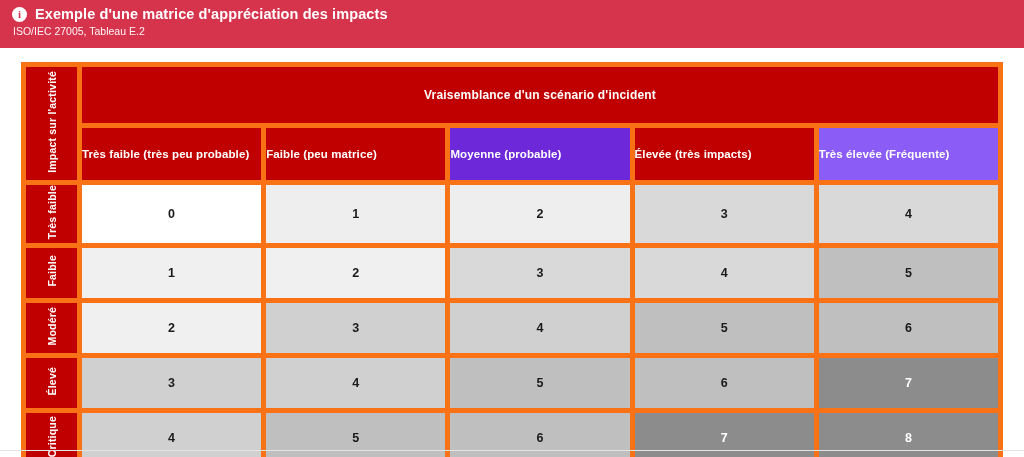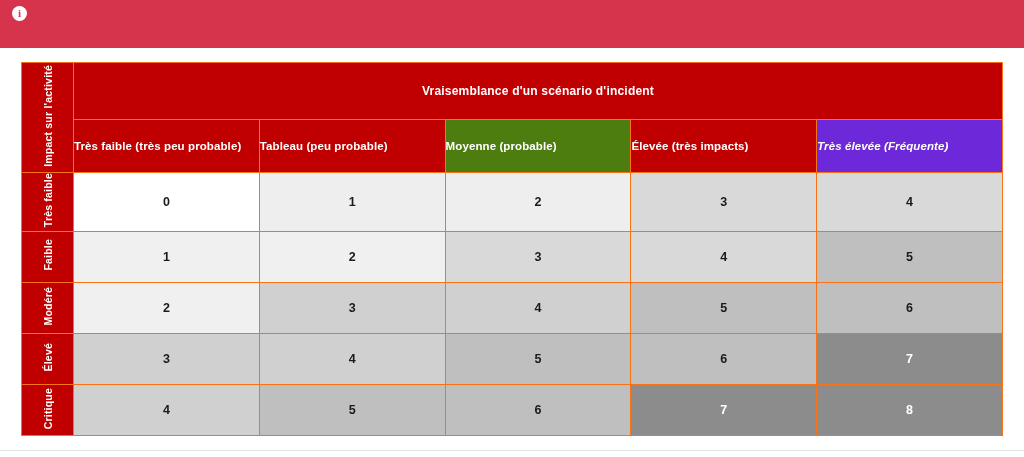--- a/index.html
+++ b/index.html
@@ -61,21 +61,21 @@
   
   .matrix {
     position: absolute;
     left: 21px;
     top: 62px;
     width: 982px;
     border-collapse: collapse;
     table-layout: fixed;
   }
   .matrix td, .matrix th {
-    border: 1px solid #f97316;
+    border: 5px solid #f97316;
     padding: 0;
     margin: 0;
   }
 
   .corner {
     width: 51px;
     background: #c00000;
     color: #ffffff;
     vertical-align: middle;
     text-align: center;
@@ -139,37 +139,39 @@
   }
 </style>
 </head>
 <body>
 
 <div id="page">
 
   <div class="banner" style="background: rgb(214, 51, 76);">
     <div class="banner-row">
       <span class="info-icon" style="color: rgb(214, 51, 76);">i</span>
+      <span class="banner-title">Exemple d'une matrice d'appréciation des impacts</span>
     </div>
+    <div class="banner-sub">ISO/IEC 27005, Tableau E.2</div>
   </div>
 
   <table class="matrix">
     <tbody>
         <tr>
       <td class="corner" rowspan="2" style="background: rgb(192, 0, 0);">
         <span class="vert-label">Impact sur l'activité</span>
       </td>
       <td class="top-title" colspan="5" style="background: rgb(192, 0, 0);">Vraisemblance d'un scénario d'incident</td>
     </tr>
     <tr>
       <td class="col-head" style="background: rgb(192, 0, 0);">Très faible (très peu probable)</td>
-      <td class="col-head" style="background: rgb(192, 0, 0);">Tableau (peu probable)</td>
-      <td class="col-head" style="background: #4d7c0f;">Moyenne (probable)</td>
+      <td class="col-head" style="background: rgb(192, 0, 0);">Faible (peu matrice)</td>
+      <td class="col-head" style="background: #6d28d9;">Moyenne (probable)</td>
       <td class="col-head" style="background: rgb(192, 0, 0);">Élevée (très impacts)</td>
-      <td class="col-head" style="background: #6d28d9; font-style: italic;">Très élevée (Fréquente)</td>
+      <td class="col-head" style="background: #8b5cf6;">Très élevée (Fréquente)</td>
     </tr>
 
     <tr>
       <td class="row-head" style="background: rgb(192, 0, 0);">
         <span class="vert-label">Très faible</span>
       </td>
       <td class="cell" style="background: rgb(255, 255, 255);">0</td>
       <td class="cell" style="background: rgb(238, 238, 238);">1</td>
       <td class="cell" style="background: rgb(238, 238, 238);">2</td>
       <td class="cell" style="background: rgb(217, 217, 217);">3</td>

